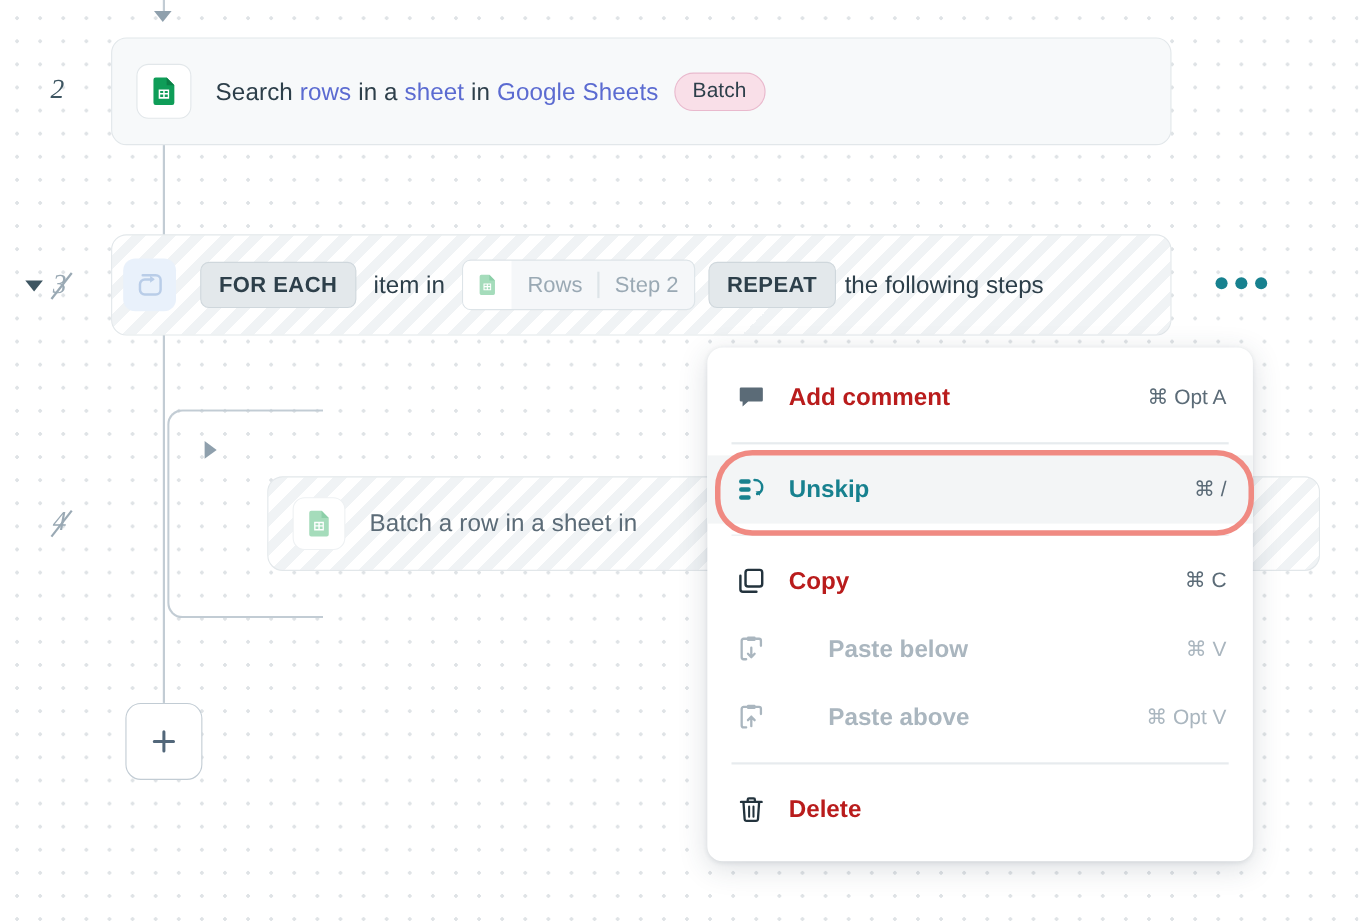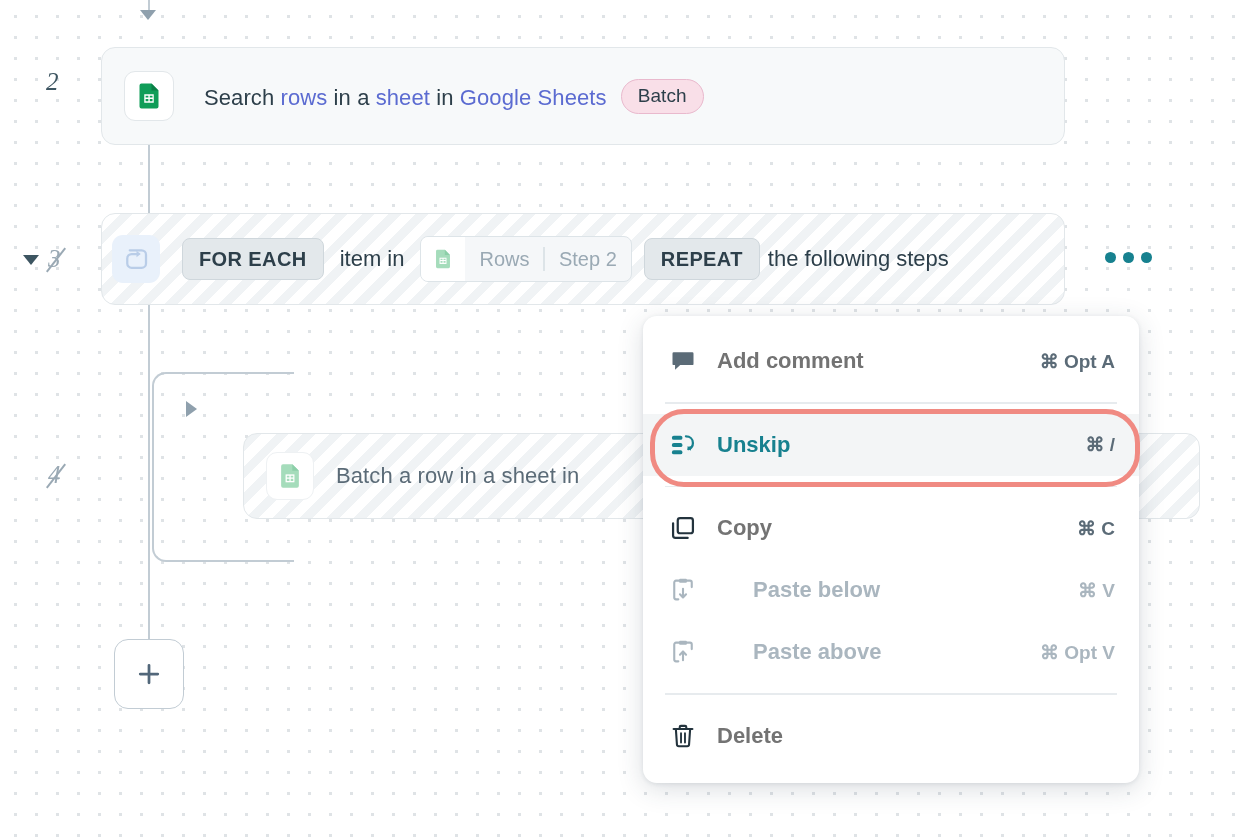--- a/index.html
+++ b/index.html
@@ -251,30 +251,29 @@
     width: 34px;
     flex: 0 0 auto;
     display: flex;
     align-items: center;
     justify-content: flex-start;
   }
   .mi .mi-label {
     margin-left: 14px;
     font-size: 22px;
     font-weight: bold;
-    color: #737373;
+    color: #b91c1c;
     flex: 1 1 auto;
     white-space: nowrap;
   }
   .mi .mi-short {
     font-size: 19px;
     color: #5b6b77;
     white-space: nowrap;
     flex: 0 0 auto;
-    font-weight: bold;
   }
   .mi.disabled { cursor: default; gap: 36px; }
   .mi.disabled .mi-label { color: #aab6bf; }
   .mi.disabled .mi-short { color: #aab6bf; }
   .mi.teal .mi-label { color: #17818f; }
   .mi.active { background: #f3f5f6; }
   .mi-sep {
     height: 1.5px;
     background: #e7ebee;
     margin: 10px 22px;
@@ -297,21 +296,21 @@
 
   <div class="conn-v" style="left:148px; top:131px; height:84px;"></div>
 
   <div class="conn-v" style="left:148px; top:304px; height:335px;"></div>
 
   <div class="loopback" style="left:152px; top:372px; width:140px; height:186px;"></div>
   <div class="arrow-right" style="left:186px; top:401px;"></div>
 
   <div class="step-num" style="left:46px; top:68px;">2</div>
 
-  <div class="card" style="left:101px; top:47px; width:964px; height:98px;gap:8px;">
+  <div class="card" style="left:101px; top:34px; width:964px; height:98px;">
     <div class="app-icon-box">
       <svg width="30" height="30" viewBox="0 0 24 24" aria-hidden="true">
         <path d="M14 2H6a1.6 1.6 0 0 0-1.6 1.6v16.8A1.6 1.6 0 0 0 6 22h12a1.6 1.6 0 0 0 1.6-1.6V7.6L14 2z" fill="#0f9d58"></path>
         <path d="M14 2l5.6 5.6H14V2z" fill="#0b7f46"></path>
         <path d="M8.2 10.6h7.6v6.8H8.2v-6.8z" fill="#ffffff"></path>
         <path d="M9.3 11.7h2.2v1.5H9.3v-1.5zm3.3 0h2.2v1.5h-2.2v-1.5zM9.3 14.3h2.2v1.9H9.3v-1.9zm3.3 0h2.2v1.9h-2.2v-1.9z" fill="#0f9d58"></path>
       </svg>
     </div>
     <div class="card-title">
       <span>Search </span><span class="lk">rows</span><span> in a </span><span class="lk">sheet</span><span> in </span><span class="lk">Google Sheets</span><span class="badge">Batch</span>

